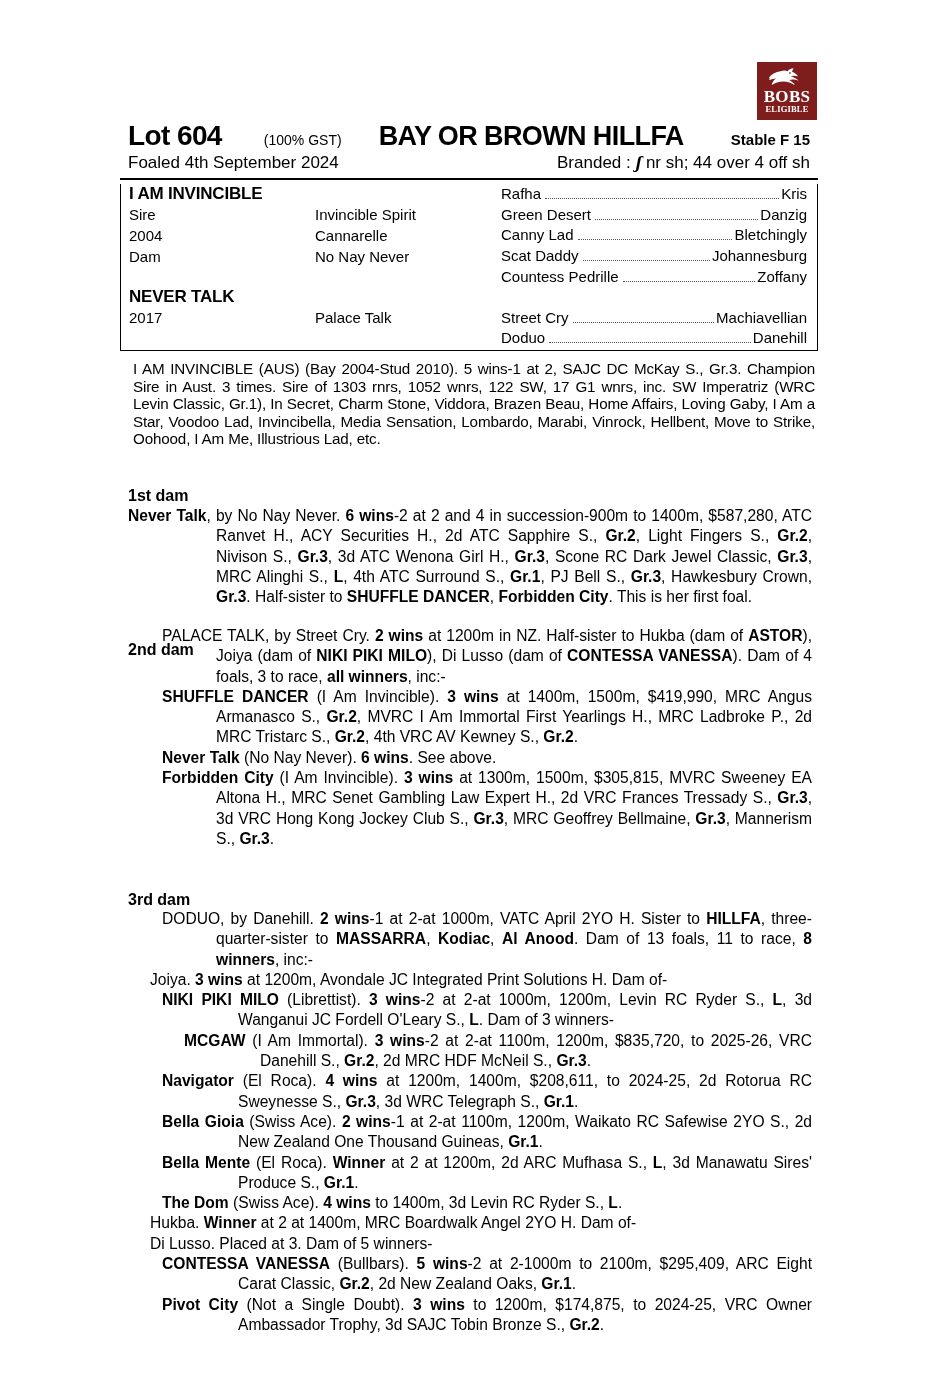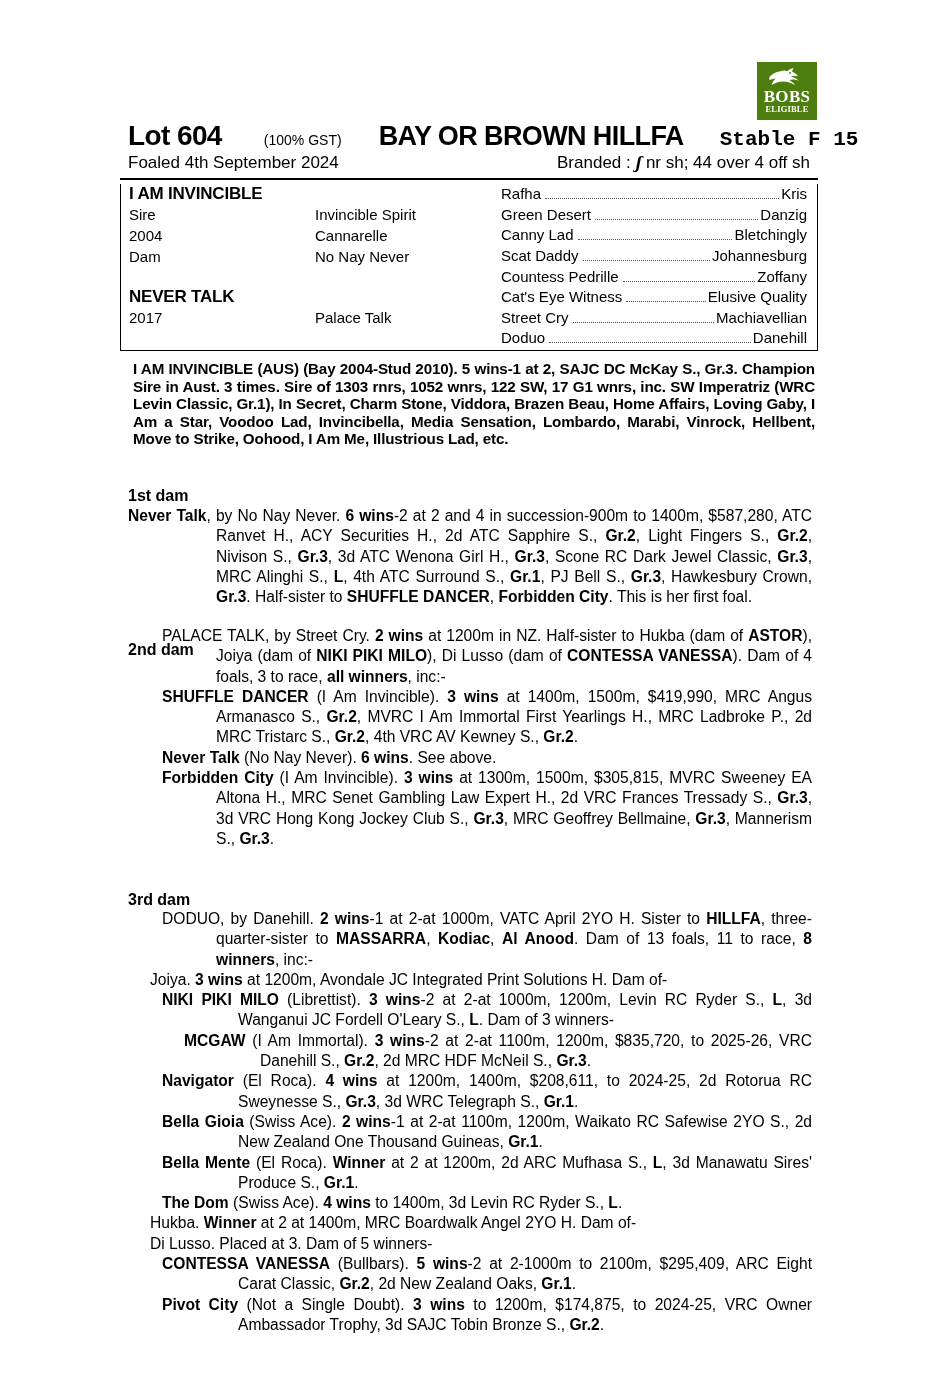--- a/index.html
+++ b/index.html
@@ -13,21 +13,21 @@
     position: relative;
     overflow: hidden;
   }
   .page { position: absolute; left: 0; top: 0; width: 938px; height: 1400px; }
 
   
   .bobs-logo {
     position: absolute;
     left: 757px; top: 62px;
     width: 60px; height: 58px;
-    background: #4d7c0f;
+    background: #7f1d1d;
     display: flex;
     flex-direction: column;
     align-items: center;
     justify-content: flex-start;
     padding-top: 5px;
   }
   .bobs-horse { width: 44px; height: 20px; display: block; }
   .bobs-name {
     color: #ffffff;
     font-family: "Liberation Serif", serif;
@@ -78,24 +78,23 @@
   }
   .colour-sex {
     font-weight: bold;
     font-size: 27px;
     letter-spacing: -0.6px;
     white-space: nowrap;
     margin-left: 1px;
   }
   .stable {
     font-weight: bold;
-    font-size: 21px;
+    font-size: 15px;
     white-space: nowrap;
     margin-left: auto;
-    font-family: Liberation Mono, monospace;
   }
 
   .subtitlebar {
     position: absolute;
     left: 128px; top: 153px;
     width: 682px;
     display: flex;
     justify-content: space-between;
     font-size: 17px;
   }
@@ -141,21 +140,21 @@
     height: 1px;
   }
   .ped-c3 .sire2 { white-space: nowrap; }
   .bold-name { font-weight: bold; font-size: 17px; letter-spacing: -0.2px; }
 
   
   .sire-block {
     position: absolute;
     left: 133px; top: 360px;
     width: 682px;
-    font-weight: bold;
+    font-weight: normal;
     font-size: 15.2px;
     line-height: 17.6px;
     text-align: justify;
     letter-spacing: -0.15px;
   }
 
   .section-head {
     position: absolute;
     left: 128px;
     font-weight: bold;
@@ -246,25 +245,20 @@
         <div class="ped-c2"></div>
         <div class="ped-c3">
           <span class="nm">Countess Pedrille</span>
           <span class="dots"></span>
           <span class="sire2">Zoffany</span>
         </div>
       </div>
       <div class="ped-row">
         <div class="ped-c1 bold-name">NEVER TALK</div>
         <div class="ped-c2"></div>
-        <div class="ped-c3">
-          <span class="nm">Cat's Eye Witness</span>
-          <span class="dots"></span>
-          <span class="sire2">Elusive Quality</span>
-        </div>
       </div>
       <div class="ped-row">
         <div class="ped-c1">2017</div>
         <div class="ped-c2">Palace Talk</div>
         <div class="ped-c3">
           <span class="nm">Street Cry</span>
           <span class="dots"></span>
           <span class="sire2">Machiavellian</span>
         </div>
       </div>

